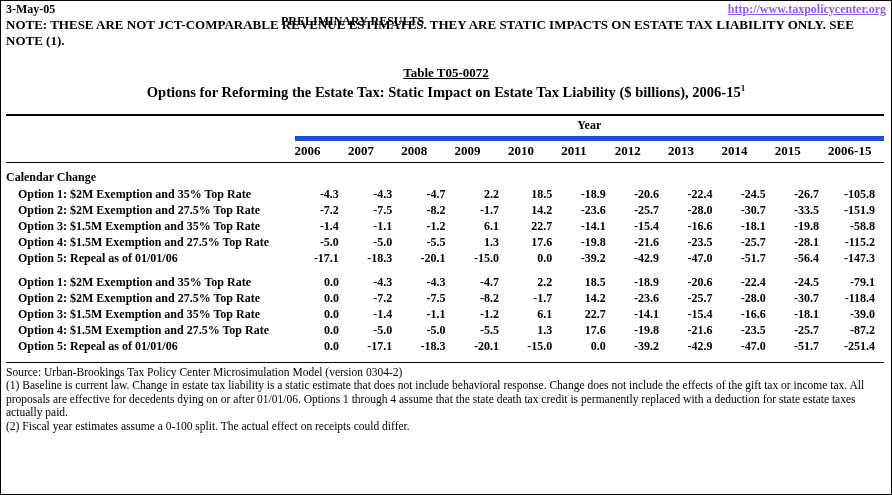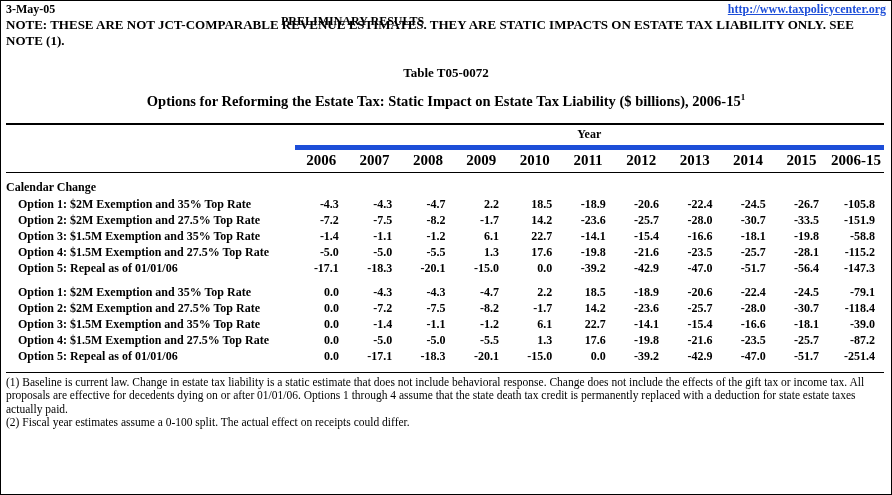--- a/index.html
+++ b/index.html
@@ -36,42 +36,43 @@
   }
   .topbar .prelim {
     position: absolute;
     left: 275px;
     top: 12px;
   }
   .topbar .url {
     position: absolute;
     right: 0;
     top: 0;
-    color: #1d4ed8;
+    color: #8b5cf6;
     text-decoration: underline;
     font-weight: bold;
   }
   .note-line {
     font-weight: bold;
     font-size: 13px;
     margin-top: 1px;
   }
   
   .title-block {
     text-align: center;
     margin-top: 16px;
   }
   .table-number {
     font-weight: bold;
     font-size: 13px;
+    text-decoration: underline;
   }
   .table-title {
     font-weight: bold;
     font-size: 14.5px;
-    margin-top: 11px;
+    margin-top: 2px;
   }
   .sup {
     font-size: 9px;
     vertical-align: super;
   }
   
   table.data {
     width: 878px;
     border-collapse: collapse;
     margin-top: 13px;
@@ -96,23 +97,23 @@
   .yearhdr {
     text-align: center;
     font-weight: bold;
     font-size: 12px;
     padding: 2px 0 3px 0 !important;
   }
   .yearspan-rule {
     border-bottom: 5px solid #1d4ed8;
   }
   .colhdr {
-    text-align: center;
-    font-weight: bold;
-    font-size: 15px;
+    text-align: left;
+    font-weight: bold;
+    font-size: 13px;
     padding: 2px 0 3px 0 !important;
   }
   .label-col {
     width: 280px;
     text-align: left;
     white-space: nowrap;
   }
   .num {
     text-align: right;
     padding-right: 9px !important;
@@ -377,18 +378,19 @@
         <tr class="spacer">
           <td colspan="12"></td>
         </tr>
         <tr class="rule-thin">
           <td colspan="12"></td>
         </tr>
       </tbody>
   </table>
 
   <div class="footnotes">
+    <div>Source: Urban-Brookings Tax Policy Center Microsimulation Model (version 0304-2)</div>
     <div>(1) Baseline is current law.  Change in estate tax liability is a static estimate that does not include behavioral response.  Change does not include the effects of the gift tax or income tax.  All proposals are effective for decedents dying on or after 01/01/06. Options 1 through 4 assume that the state death tax credit is permanently replaced with a deduction for state estate taxes actually paid.</div>
     <div>(2) Fiscal year estimates assume a 0-100 split.  The actual effect on receipts could differ.</div>
   </div>
 
 </div>
 <div class="frame"></div>
 
 </body></html>

